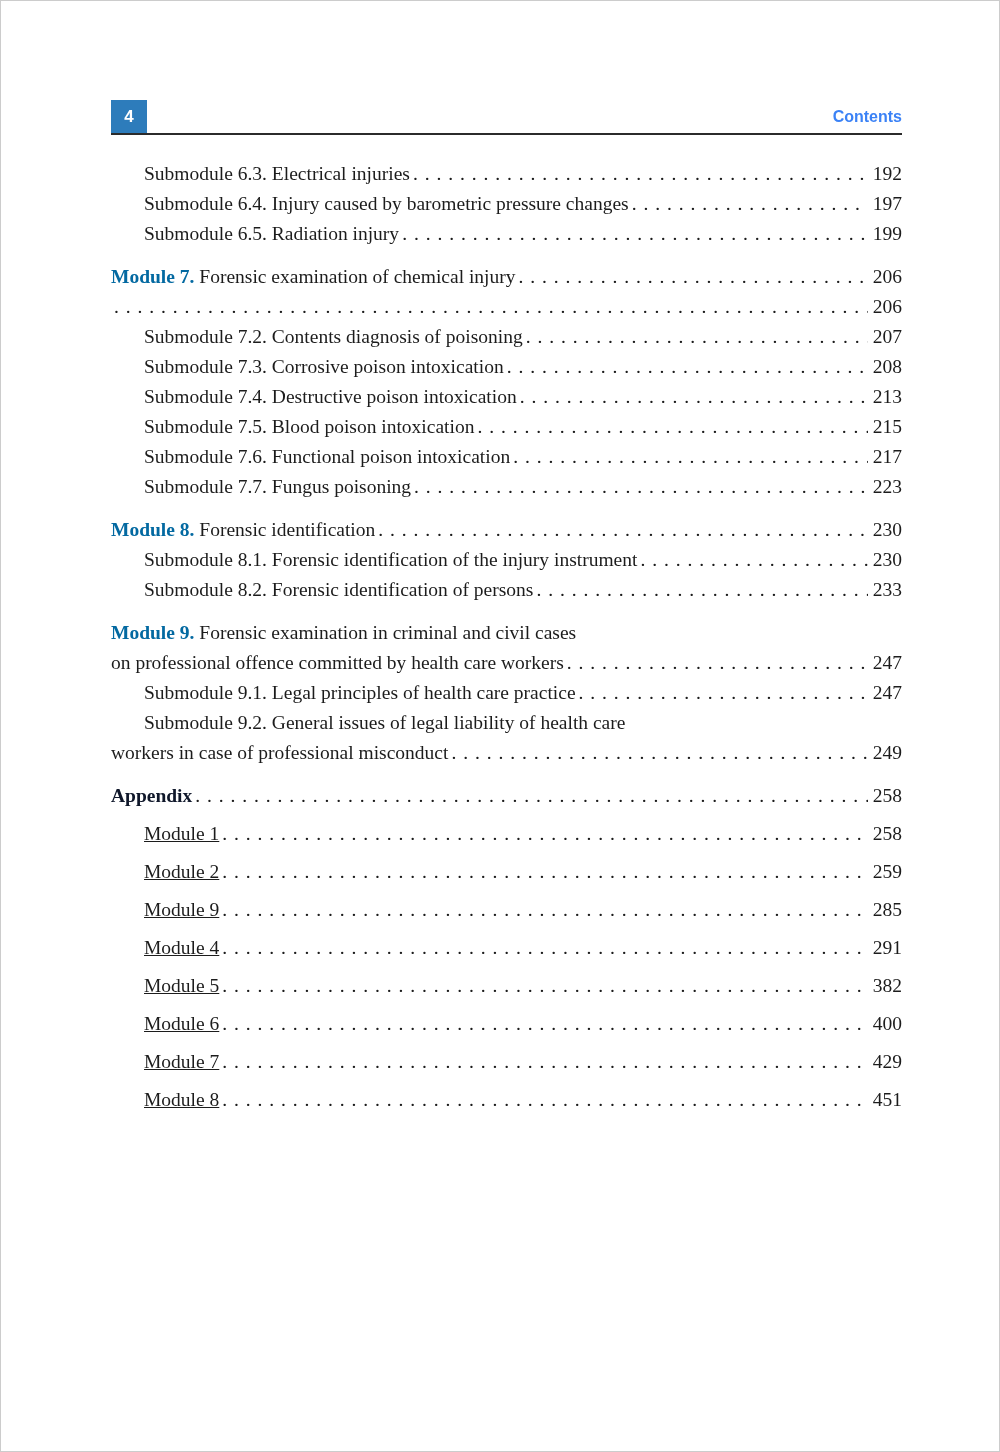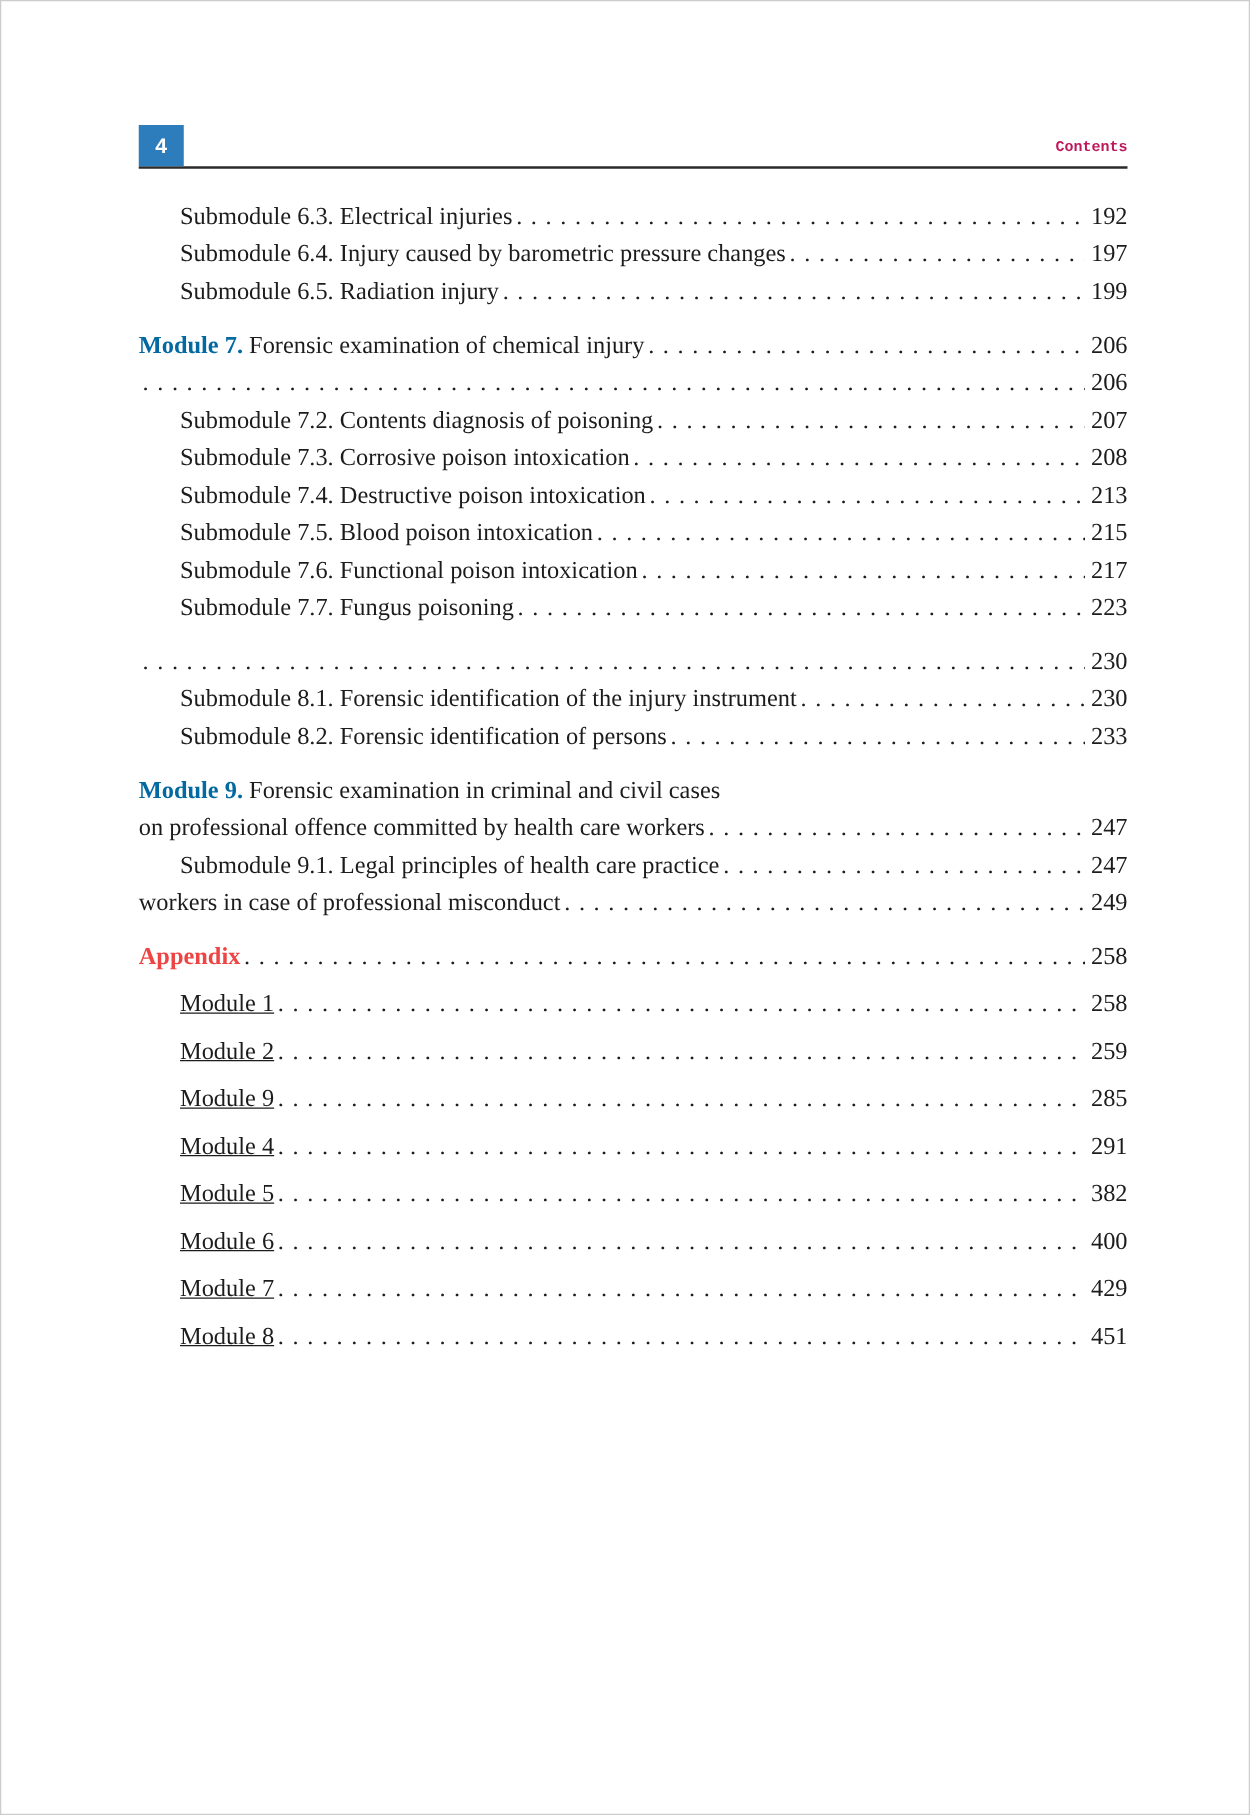--- a/index.html
+++ b/index.html
@@ -35,24 +35,24 @@
     display: flex;
     align-items: center;
     justify-content: center;
   }
   .header-right {
     flex: 1;
     text-align: right;
     padding-bottom: 7px;
   }
   .contents-label {
-    font-family: Liberation Mono, monospace;
+    font-family: Liberation Sans, sans-serif;
     font-weight: bold;
-    font-size: 12px;
-    color: #be185d;
+    font-size: 16px;
+    color: #3b82f6;
   }
   
   .toc {
     margin: 24px 97px 0 110px;
     font-size: 19.5px;
     color: #1c1c1c;
     line-height: 30px;
   }
   .toc-entry { }
   .line {
@@ -75,21 +75,21 @@
   
   .style-submodule .line1 .entry-text { padding-left: 33px; }
   .style-module { margin-top: 13px; }
   .style-module .label {
     font-weight: bold;
     color: #0369a1;
   }
   .style-appendix { margin-top: 13px; }
   .style-appendix .label {
     font-weight: bold;
-    color: #ef4444;
+    color: #0f172a;
   }
   .style-appendix-item { margin-top: 8px; }
   .style-appendix-item .line1 .entry-text { padding-left: 33px; text-decoration: underline; }
   
   .line2 .entry-text { padding-left: 0; }
 </style>
 </head>
 <body>
 
 <div class="page">
@@ -186,20 +186,21 @@
   <div class="toc-entry style-submodule">
     <div class="line line1">
       <span class="entry-text"><span class="label">Submodule 7.7.</span><span class="title"> Fungus poisoning</span></span>
       <span class="dots">. . . . . . . . . . . . . . . . . . . . . . . . . . . . . . . . . . . . . . . . . . . . . . . . . . . . . . . . . . . . . . . . . . . . . . . . . . . . . . . . . . . . . . . . . . . . . . . . . . . . . . . . . . . . . . . . . . . . . . . . . . . . . . . . . . </span>
       <span class="page-num">223</span>
     </div>
   </div>
 
   <div class="toc-entry style-module">
     <div class="line line1">
+      <span class="entry-text"><span class="label">Module 8.</span><span class="title"> Forensic identification</span></span>
       <span class="dots">. . . . . . . . . . . . . . . . . . . . . . . . . . . . . . . . . . . . . . . . . . . . . . . . . . . . . . . . . . . . . . . . . . . . . . . . . . . . . . . . . . . . . . . . . . . . . . . . . . . . . . . . . . . . . . . . . . . . . . . . . . . . . . . . . . </span>
       <span class="page-num">230</span>
     </div>
   </div>
 
   <div class="toc-entry style-submodule">
     <div class="line line1">
       <span class="entry-text"><span class="label">Submodule 8.1.</span><span class="title"> Forensic identification of the injury instrument</span></span>
       <span class="dots">. . . . . . . . . . . . . . . . . . . . . . . . . . . . . . . . . . . . . . . . . . . . . . . . . . . . . . . . . . . . . . . . . . . . . . . . . . . . . . . . . . . . . . . . . . . . . . . . . . . . . . . . . . . . . . . . . . . . . . . . . . . . . . . . . . </span>
       <span class="page-num">230</span>
@@ -228,20 +229,24 @@
 
   <div class="toc-entry style-submodule">
     <div class="line line1">
       <span class="entry-text"><span class="label">Submodule 9.1.</span><span class="title"> Legal principles of health care practice</span></span>
       <span class="dots">. . . . . . . . . . . . . . . . . . . . . . . . . . . . . . . . . . . . . . . . . . . . . . . . . . . . . . . . . . . . . . . . . . . . . . . . . . . . . . . . . . . . . . . . . . . . . . . . . . . . . . . . . . . . . . . . . . . . . . . . . . . . . . . . . . </span>
       <span class="page-num">247</span>
     </div>
   </div>
 
   <div class="toc-entry style-submodule">
+    <div class="line line1">
+      <span class="entry-text"><span class="label">Submodule 9.2.</span><span class="title"> General issues of legal liability of health care</span></span>
+
+    </div>
   <div class="line line2">
           <span class="entry-text">workers in case of professional misconduct</span>
           <span class="dots">. . . . . . . . . . . . . . . . . . . . . . . . . . . . . . . . . . . . . . . . . . . . . . . . . . . . . . . . . . . . . . . . . . . . . . . . . . . . . . . . . . . . . . . . . . . . . . . . . . . . . . . . . . . . . . . . . . . . . . . . . . . . . . . . . . </span>
           <span class="page-num">249</span>
         </div>
       </div>
 
   <div class="toc-entry style-appendix">
     <div class="line line1">
       <span class="entry-text"><span class="label">Appendix</span><span class="title"></span></span>

